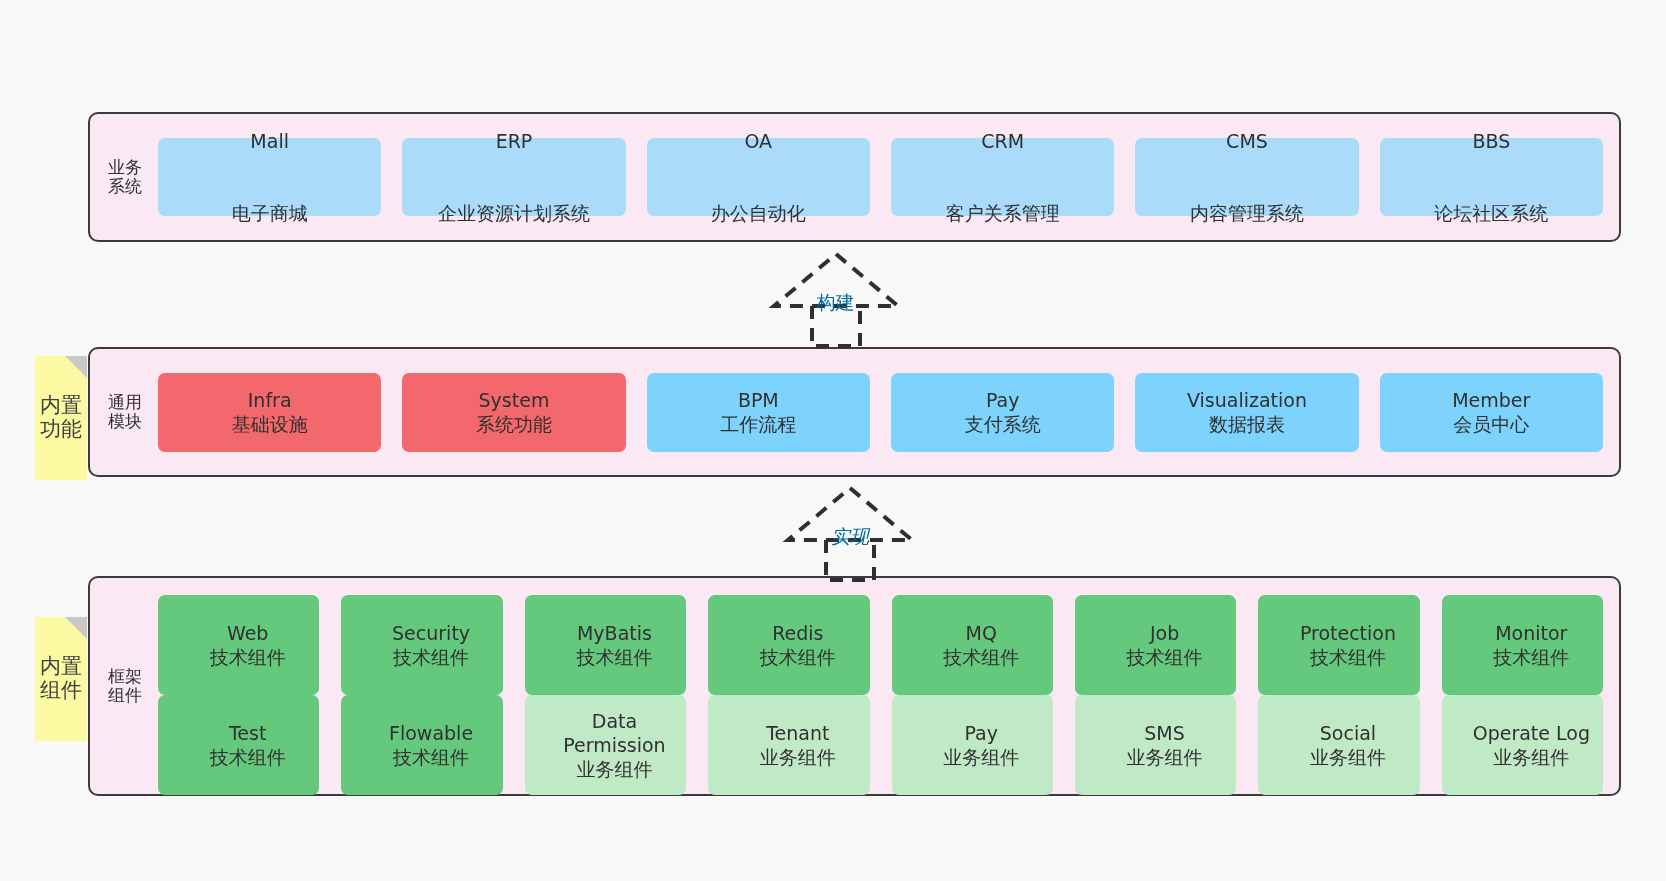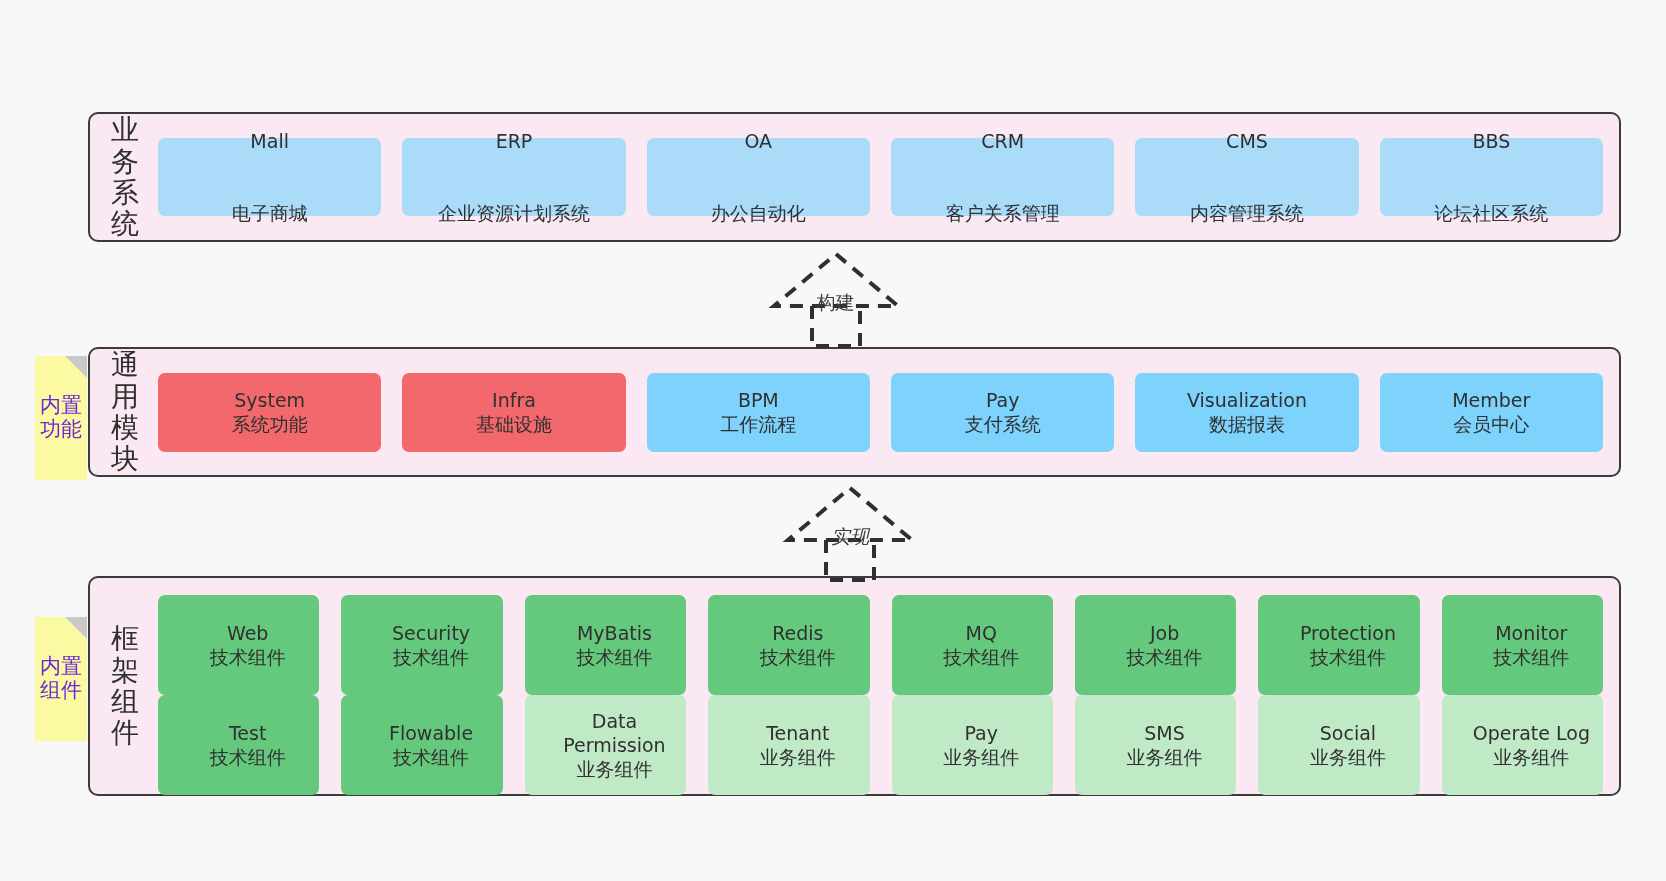--- a/index.html
+++ b/index.html
@@ -22,21 +22,21 @@
     background: #fae9f3;
     border: 2px solid #3b3b3b;
     border-radius: 10px;
     display: flex;
     align-items: center;
   }
   .layer-title {
     width: 46px;
     flex: 0 0 46px;
     margin-left: 12px;
-    font-size: 28px;
+    font-size: 17px;
     color: #2f2f2f;
     line-height: 1.12;
     text-align: center;
     word-break: break-all;
     letter-spacing: 0;
   }
   .layer-body {
     flex: 1 1 auto;
     display: flex;
     height: 100%;
@@ -121,21 +121,21 @@
     box-sizing: border-box;
   }
   #layer-framework .card { height: 100px; padding-left: 24px; }
 
   
   .sticky {
     position: absolute;
     box-sizing: border-box;
     background: #fbfaa2;
     font-size: 21px;
-    color: #6d28d9;
+    color: #404040;
     line-height: 1.12;
     text-align: center;
     display: flex;
     align-items: center;
     justify-content: flex-end;
     word-break: break-all;
     padding: 4px 5px;
     z-index: 3;
   }
   .sticky .fold {
@@ -161,21 +161,21 @@
   }
 
   
   .connector {
     position: absolute;
     z-index: 2;
   }
   .connector .label {
     position: absolute;
     font-size: 19px;
-    color: #404040;
+    color: #0369a1;
     white-space: nowrap;
     background: transparent;
     left: 50%;
     transform: translateX(-50%);
   }
   #connector-build {
     left: 745.5px;
     top: 248px;
     width: 180px;
     height: 100px;
@@ -241,27 +241,27 @@
 <div class="sticky" id="sticky-modules">
   <span class="fold"></span>
   <span>内置功能</span>
 </div>
 
 <div class="layer" id="layer-modules">
   <div class="layer-title">通用模块</div>
   <div class="layer-body">
 
     <div class="card c-red">
+      <div class="l1">Infra</div>
+      <div class="l2">基础设施</div>
+    </div>
+
+    <div class="card c-red">
       <div class="l1">System</div>
       <div class="l2">系统功能</div>
-    </div>
-
-    <div class="card c-red">
-      <div class="l1">Infra</div>
-      <div class="l2">基础设施</div>
     </div>
 
     <div class="card c-pink">
       <div class="l1">BPM</div>
       <div class="l2">工作流程</div>
     </div>
 
     <div class="card c-pink">
       <div class="l1">Pay</div>
       <div class="l2">支付系统</div>

